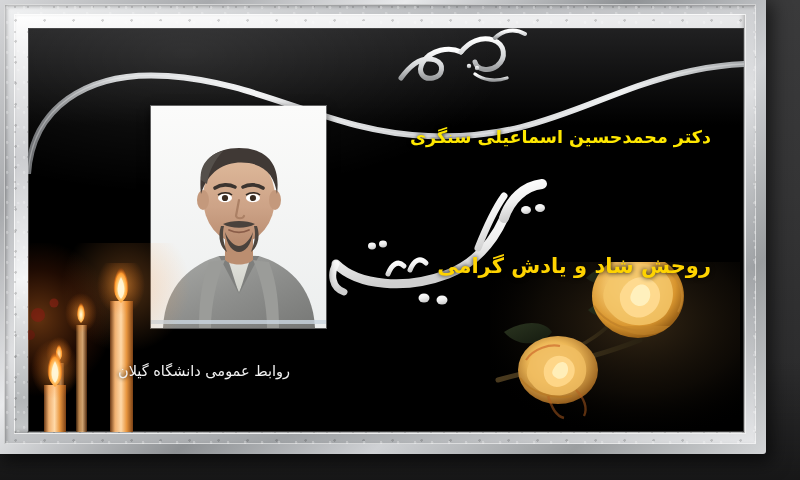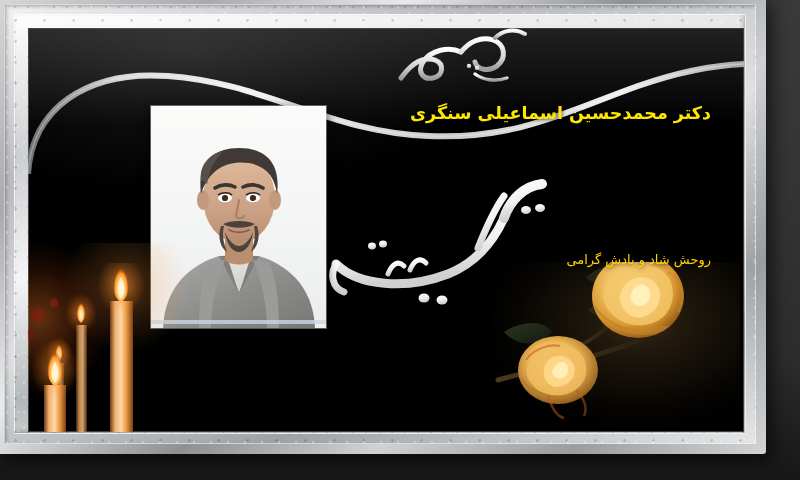--- a/index.html
+++ b/index.html
@@ -164,27 +164,27 @@
     line-height: 1.55;
   }
   .name-block {
     right: 33px;
     top: 72px;
     color: #ffe800;
     font-size: 17.5px;
     font-weight: bold;
     text-shadow: 0 0 4px rgba(0,0,0,0.9);
   }
-  .name-block .line { margin-bottom: 7px; }
+  .name-block .line { margin-bottom: 7px; margin-top: 24px; }
   .wish-block {
     right: 33px;
     top: 222px;
     color: #ffd400;
-    font-size: 13px;
-    font-weight: normal;
+    font-size: 21px;
+    font-weight: bold;
     text-shadow: 0 0 5px rgba(0,0,0,0.95);
   }
   .org-block {
     left: 90px;
     top: 332px;
     color: #f2f2f2;
     font-size: 14.5px;
     font-weight: normal;
     text-shadow: 0 0 4px rgba(0,0,0,0.9);
     text-align: left;
@@ -462,15 +462,16 @@
         <path d="M-10 26 C -6 38, -2 46, 6 48" stroke="#b8601f" stroke-width="2.4" fill="none" opacity="0.5"></path>
       </g>
     </svg>
 
     <div class="txt name-block">
       <div class="line">دکتر محمدحسین اسماعیلی سنگری</div>
     </div>
 
     <div class="txt wish-block">روحش شاد و یادش گرامی</div>
 
+    <div class="txt org-block">روابط عمومی دانشگاه گیلان</div>
 
   </div>
 </div>
 
 </body></html>

